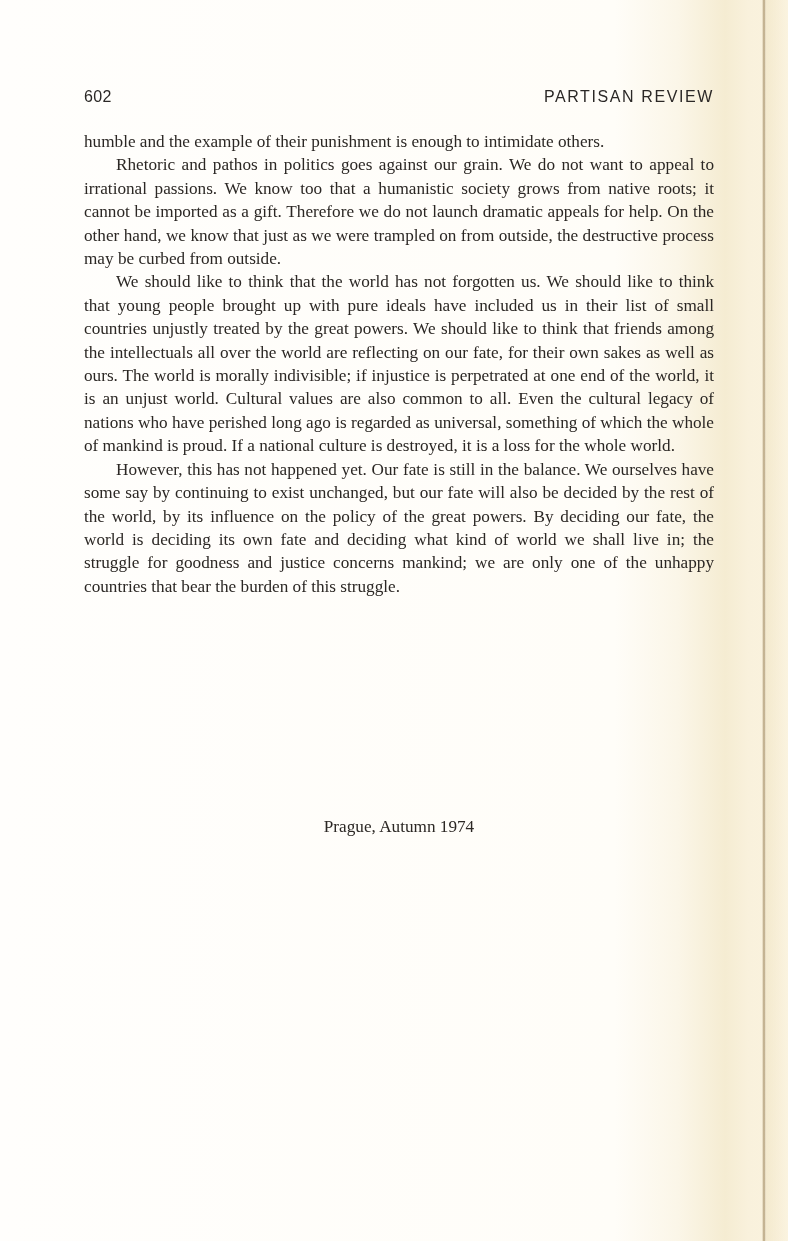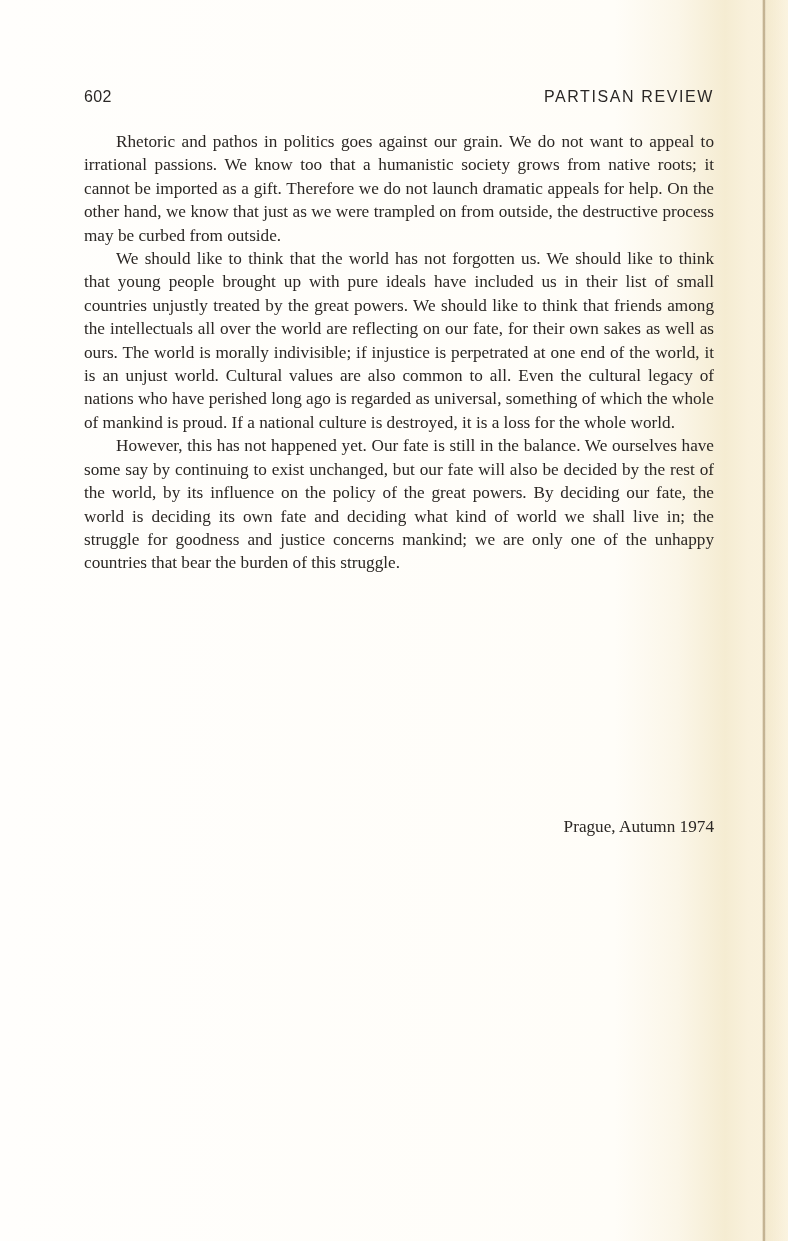--- a/index.html
+++ b/index.html
@@ -69,36 +69,37 @@
       text-indent: 32px;
     }
     .body-text p.first {
       text-indent: 0;
     }
     .signoff {
       position: absolute;
       left: 84px;
       top: 817px;
       width: 630px;
-      text-align: right;
+      text-align: center;
       font-size: 17.2px;
       color: #2b2724;
     }
   </style>
 </head>
 <body>
 
 <div class="page"></div>
 <div class="spine-fade"></div>
 <div class="spine"></div>
 
 <div class="running-head">
   <span>602</span>
   <span class="title">PARTISAN REVIEW</span>
 </div>
 
 <div class="body-text">
+  <p class="first">humble and the example of their punishment is enough to intimidate others.</p>
   <p>Rhetoric and pathos in politics goes against our grain. We do not want to appeal to irrational passions. We know too that a humanistic society grows from native roots; it cannot be imported as a gift. Therefore we do not launch dramatic appeals for help. On the other hand, we know that just as we were trampled on from outside, the destructive process may be curbed from outside.</p>
   <p>We should like to think that the world has not forgotten us. We should like to think that young people brought up with pure ideals have included us in their list of small countries unjustly treated by the great powers. We should like to think that friends among the intellectuals all over the world are re­flecting on our fate, for their own sakes as well as ours. The world is morally indivisible; if injustice is perpetrated at one end of the world, it is an unjust world. Cultural values are also common to all. Even the cultural legacy of nations who have perished long ago is regarded as universal, something of which the whole of mankind is proud. If a national culture is destroyed, it is a loss for the whole world.</p>
   <p>However, this has not happened yet. Our fate is still in the balance. We ourselves have some say by continuing to exist unchanged, but our fate will also be decided by the rest of the world, by its influence on the policy of the great powers. By deciding our fate, the world is deciding its own fate and deciding what kind of world we shall live in; the struggle for goodness and justice concerns mankind; we are only one of the unhappy countries that bear the burden of this struggle.</p>
 </div>
 
 <div class="signoff">Prague, Autumn 1974</div>
 
 </body></html>

